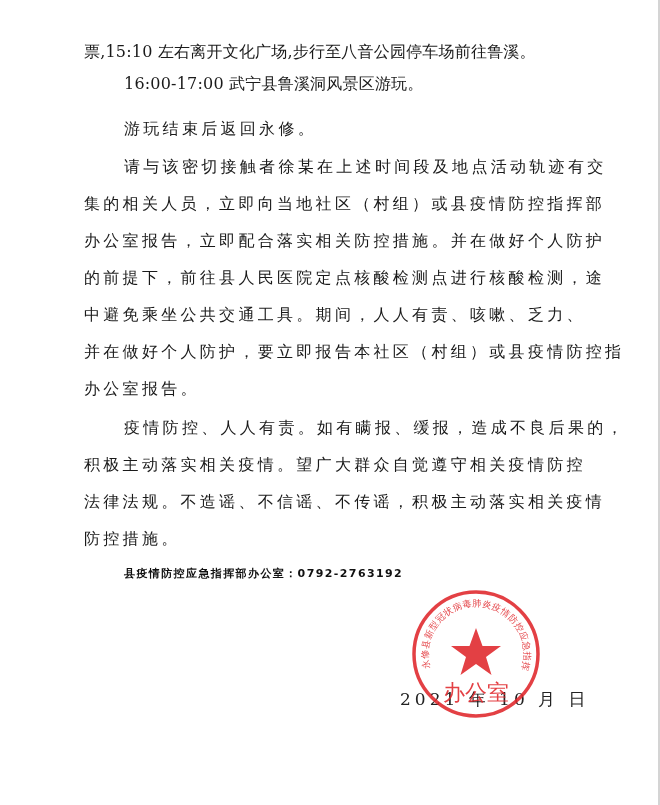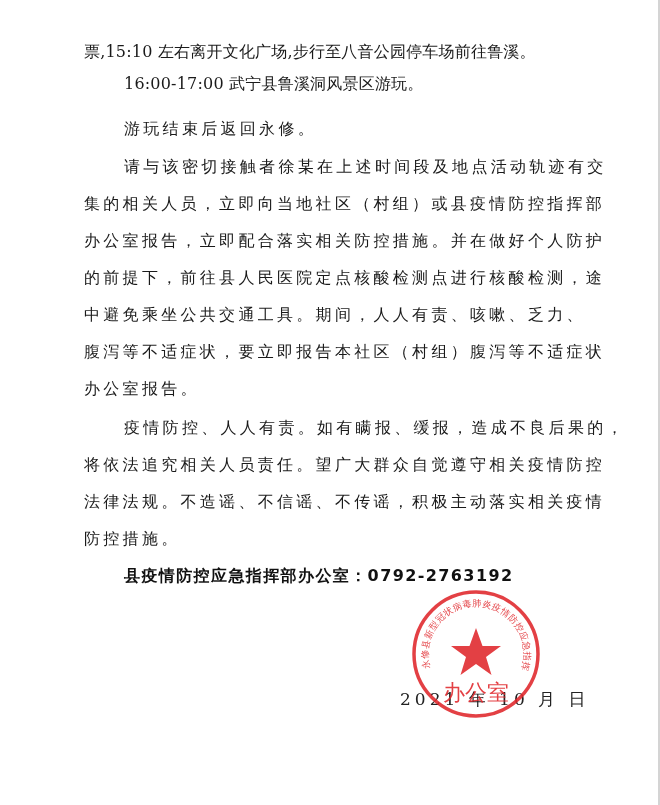--- a/index.html
+++ b/index.html
@@ -8,21 +8,21 @@
       font-family: "DejaVu Serif", "Liberation Serif", serif; color: #1a1a1a;
     }
     .edge { position: absolute; top: 0; right: 0; width: 2px; height: 805px; background: #d4d4d4; }
     .line {
       position: absolute; left: 84px; font-size: 16px; line-height: 20px; white-space: nowrap;
       letter-spacing: 3.3px;
     }
     .line.indent { left: 124px; }
     .line.tight { letter-spacing: 0.2px; }
     .contact {
-      position: absolute; left: 124px; top: 500px; font-size: 16px; font-weight: bold;
+      position: absolute; left: 124px; top: 500px; font-size: 11px; font-weight: bold;
       font-family: "DejaVu Sans", "Liberation Sans", sans-serif; letter-spacing: 1.4px; white-space: nowrap; color: #111;
     }
     .date {
       position: absolute; left: 400px; top: 688px; font-size: 17px; letter-spacing: 4px; white-space: nowrap; color: #222;
     }
     .seal { position: absolute; left: 410px; top: 588px; width: 132px; height: 132px; opacity: 0.88; }
   </style>
 </head>
 <body>
 
@@ -31,25 +31,25 @@
 <div>
   <div class="line tight" style="top:42px;">票,15:10 左右离开文化广场,步行至八音公园停车场前往鲁溪。</div>
   <div class="line indent tight" style="top:74px;">16:00-17:00 武宁县鲁溪洞风景区游玩。</div>
   <div class="line indent" style="top:119px;">游玩结束后返回永修。</div>
 
   <div class="line indent" style="top:157px;">请与该密切接触者徐某在上述时间段及地点活动轨迹有交</div>
   <div class="line" style="top:194px;">集的相关人员，立即向当地社区（村组）或县疫情防控指挥部</div>
   <div class="line" style="top:231px;">办公室报告，立即配合落实相关防控措施。并在做好个人防护</div>
   <div class="line" style="top:268px;">的前提下，前往县人民医院定点核酸检测点进行核酸检测，途</div>
   <div class="line" style="top:305px;">中避免乘坐公共交通工具。期间，人人有责、咳嗽、乏力、</div>
-  <div class="line" style="top:342px;">腹泻等不适症状，要立即报告本社区（村组）腹泻等不适症状</div>
+  <div class="line" style="top:342px;">并在做好个人防护，要立即报告本社区（村组）或县疫情防控指</div>
   <div class="line" style="top:379px;">办公室报告。</div>
 
   <div class="line indent" style="top:418px;">疫情防控、人人有责。如有瞒报、缓报，造成不良后果的，</div>
-  <div class="line" style="top:455px;">将依法追究相关人员责任。望广大群众自觉遵守相关疫情防控</div>
+  <div class="line" style="top:455px;">积极主动落实相关疫情。望广大群众自觉遵守相关疫情防控</div>
   <div class="line" style="top:492px;">法律法规。不造谣、不信谣、不传谣，积极主动落实相关疫情</div>
   <div class="line" style="top:529px;">防控措施。</div>
 </div>
 
 <div class="contact" style="top:566px;">县疫情防控应急指挥部办公室：0792-2763192</div>
 
 <div class="date">2021 年 10 月   日</div>
 
 <svg class="seal" viewBox="0 0 132 132">
   <circle cx="66" cy="66" r="62" fill="none" stroke="#e0262b" stroke-width="3.5"></circle>

